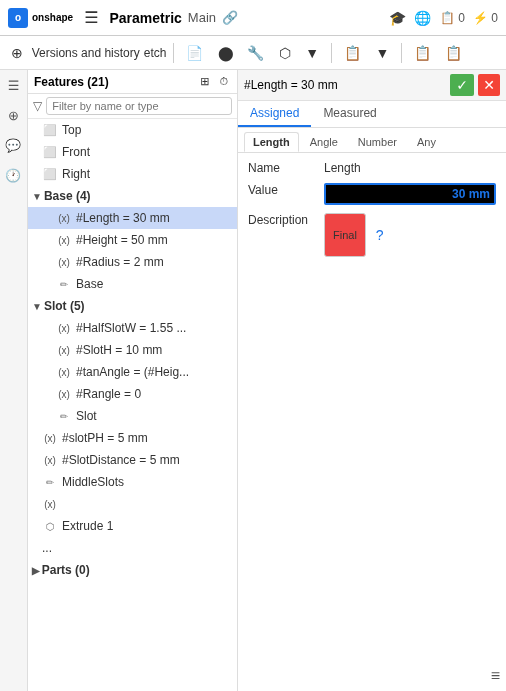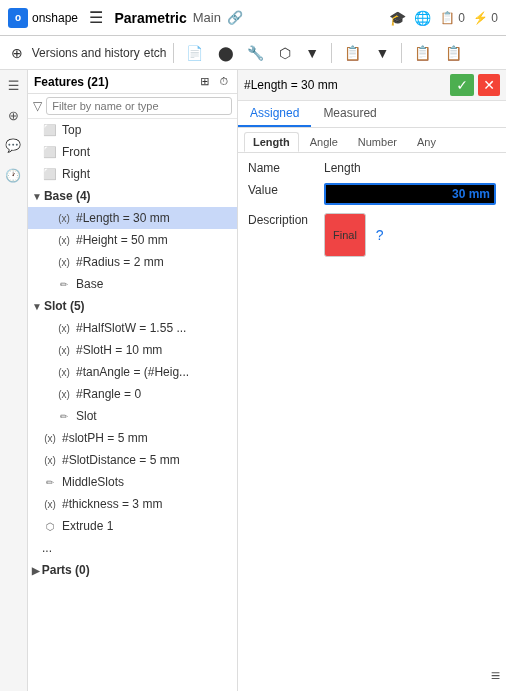--- a/index.html
+++ b/index.html
@@ -5,21 +5,21 @@
     * { box-sizing: border-box; margin: 0; padding: 0; }
     body { font-family: Arial, sans-serif; font-size: 12px; background: #f0f0f0; width: 506px; height: 691px; overflow: hidden; }
 
     
     .topbar {
       display: flex; align-items: center; background: #fff; border-bottom: 1px solid #ccc;
       height: 36px; padding: 0 8px; gap: 6px;
     }
     .topbar-logo { display: flex; align-items: center; gap: 4px; }
     .logo-icon { width: 20px; height: 20px; background: #1a73e8; border-radius: 3px; display: flex; align-items: center; justify-content: center; color: white; font-size: 10px; font-weight: bold; }
-    .topbar-title { font-weight: normal; font-size: 12px; text-align: center; }
+    .topbar-title { font-weight: bold; font-size: 10px; text-align: center; }
     .topbar-icons { display: flex; align-items: center; gap: 8px; margin-left: auto; }
     .topbar-icon { color: #555; font-size: 14px; cursor: pointer; }
 
     
     .toolbar {
       display: flex; align-items: center; background: #fff; border-bottom: 1px solid #ddd;
       height: 34px; padding: 0 6px; gap: 4px;
     }
     .toolbar-btn { 
       display: flex; align-items: center; justify-content: center;
@@ -263,21 +263,20 @@
       <div class="feature-item indent1">
         <span class="feature-item-icon" style="font-size:10px; color:#555;">(x)</span>
         <span class="feature-item-text">#SlotDistance = 5 mm</span>
       </div>
       <div class="feature-item indent1">
         <span class="feature-item-icon" style="font-size:10px; color:#777;">✏</span>
         <span class="feature-item-text">MiddleSlots</span>
       </div>
       <div class="feature-item indent1">
         <span class="feature-item-icon" style="font-size:10px; color:#555;">(x)</span>
-        <span class="feature-item-text">#thickness = 3 mm</span>
       </div>
       <div class="feature-item indent1">
         <span class="feature-item-icon" style="font-size:10px; color:#777;">⬡</span>
         <span class="feature-item-text">Extrude 1</span>
       </div>
       <div class="feature-item indent1">
         <span class="feature-item-text">...</span>
       </div>
 
       <div class="feature-group">

